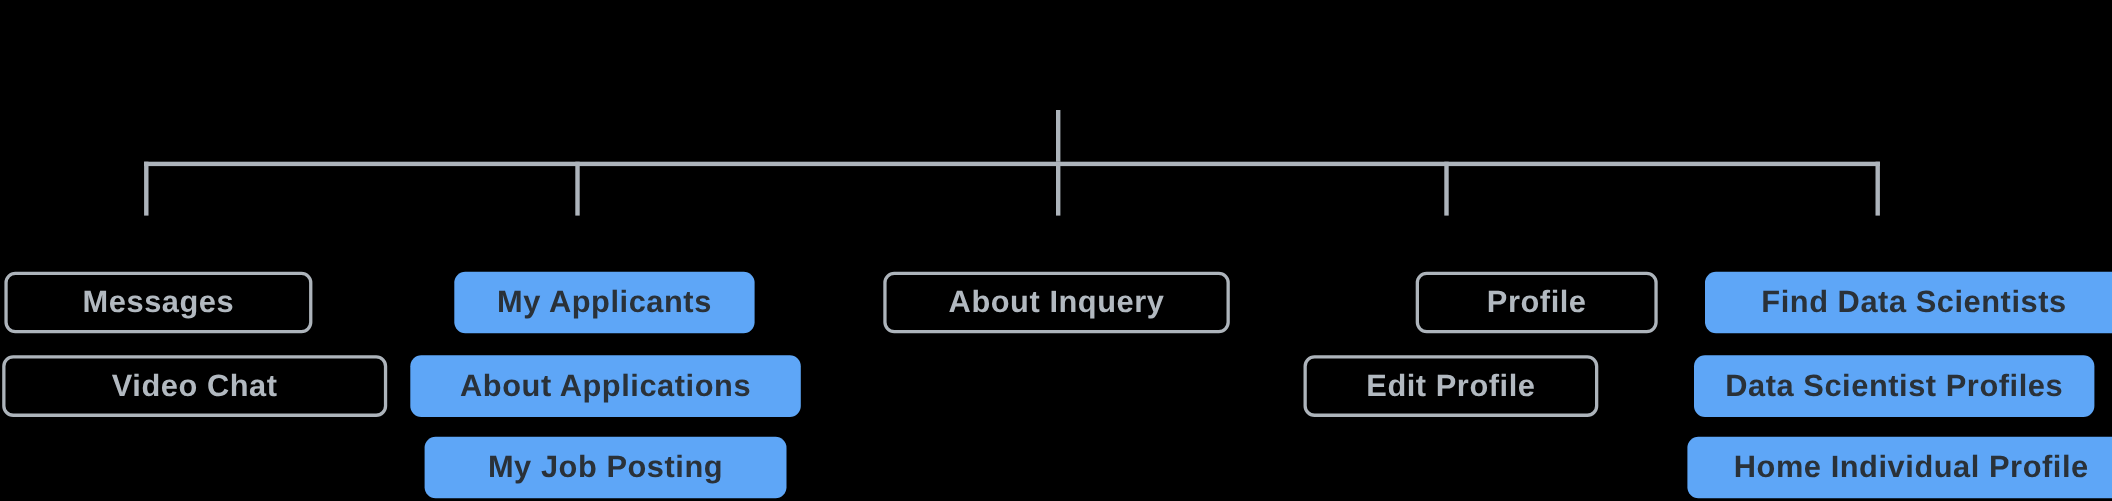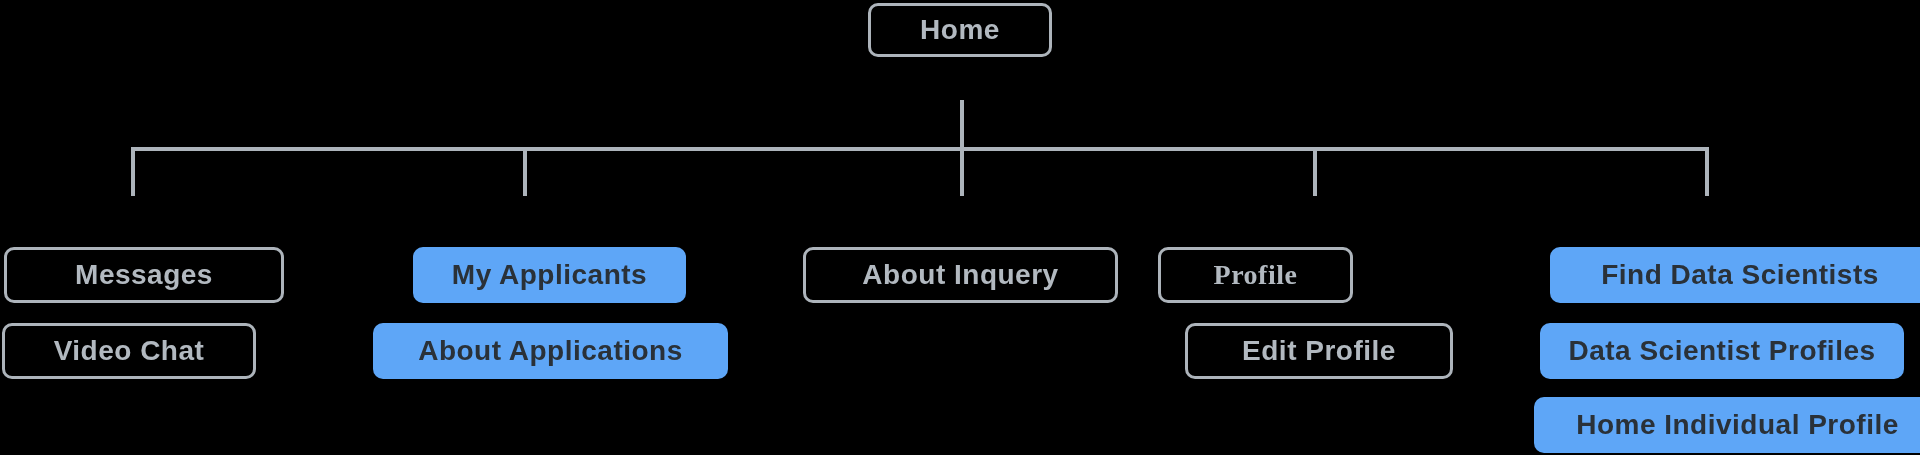--- a/index.html
+++ b/index.html
@@ -54,55 +54,55 @@
   
   #c-home-stub{left:960px;top:100px;width:4px;height:47px;}
   #c-hline{left:131px;top:147px;width:1578px;height:4px;}
   #c-drop-1{left:131px;top:147px;width:4px;height:49px;}
   #c-drop-2{left:523px;top:147px;width:4px;height:49px;}
   #c-drop-3{left:960px;top:147px;width:4px;height:49px;}
   #c-drop-4{left:1313px;top:147px;width:4px;height:49px;}
   #c-drop-5{left:1705px;top:147px;width:4px;height:49px;}
   
   #n-messages{left:4px;top:247px;width:280px;}
-  #n-video-chat{left:2px;top:323px;width:254px;}
+  #n-video-chat{left:2px;top:323px;width:350px;}
   
   #n-my-applicants{left:385px;top:247px;width:273px;}
   #n-view-applications{left:345px;top:323px;width:355px;}
   #n-my-job-posting{left:358px;top:397px;width:329px;}
   
   #n-about-inquery{left:803px;top:247px;width:315px;}
   
-  #n-profile{left:1158px;top:247px;width:195px;font-family:Liberation Serif, serif;}
+  #n-profile{left:1287px;top:247px;width:220px;}
   #n-edit-profile{left:1185px;top:323px;width:268px;}
   
   #n-find-data-scientists{left:1522px;top:247px;width:380px;}
   #n-data-scientist-profiles{left:1512px;top:323px;width:364px;}
   #n-view-individual-profile{left:1506px;top:397px;width:407px;}
 </style>
 </head>
 <body>
 
 <div class="canvas">
 
   <div class="connector" id="c-home-stub"></div>
   <div class="connector" id="c-hline"></div>
   <div class="connector" id="c-drop-1"></div>
   <div class="connector" id="c-drop-2"></div>
   <div class="connector" id="c-drop-3"></div>
   <div class="connector" id="c-drop-4"></div>
   <div class="connector" id="c-drop-5"></div>
 
-  <div class="node outline" id="n-home">Home</div>
 
   <div class="node outline" id="n-messages">Messages</div>
   <div class="node outline" id="n-video-chat">Video Chat</div>
 
   <div class="node solid" id="n-my-applicants">My Applicants</div>
   <div class="node solid" id="n-view-applications">About Applications</div>
+  <div class="node solid" id="n-my-job-posting">My Job Posting</div>
 
   <div class="node outline" id="n-about-inquery">About Inquery</div>
 
   <div class="node outline" id="n-profile">Profile</div>
   <div class="node solid" id="n-find-data-scientists">Find Data Scientists</div>
 
   <div class="node outline" id="n-edit-profile">Edit Profile</div>
   <div class="node solid" id="n-data-scientist-profiles">Data Scientist Profiles</div>
   <div class="node solid" id="n-view-individual-profile">Home Individual Profile</div>
 

